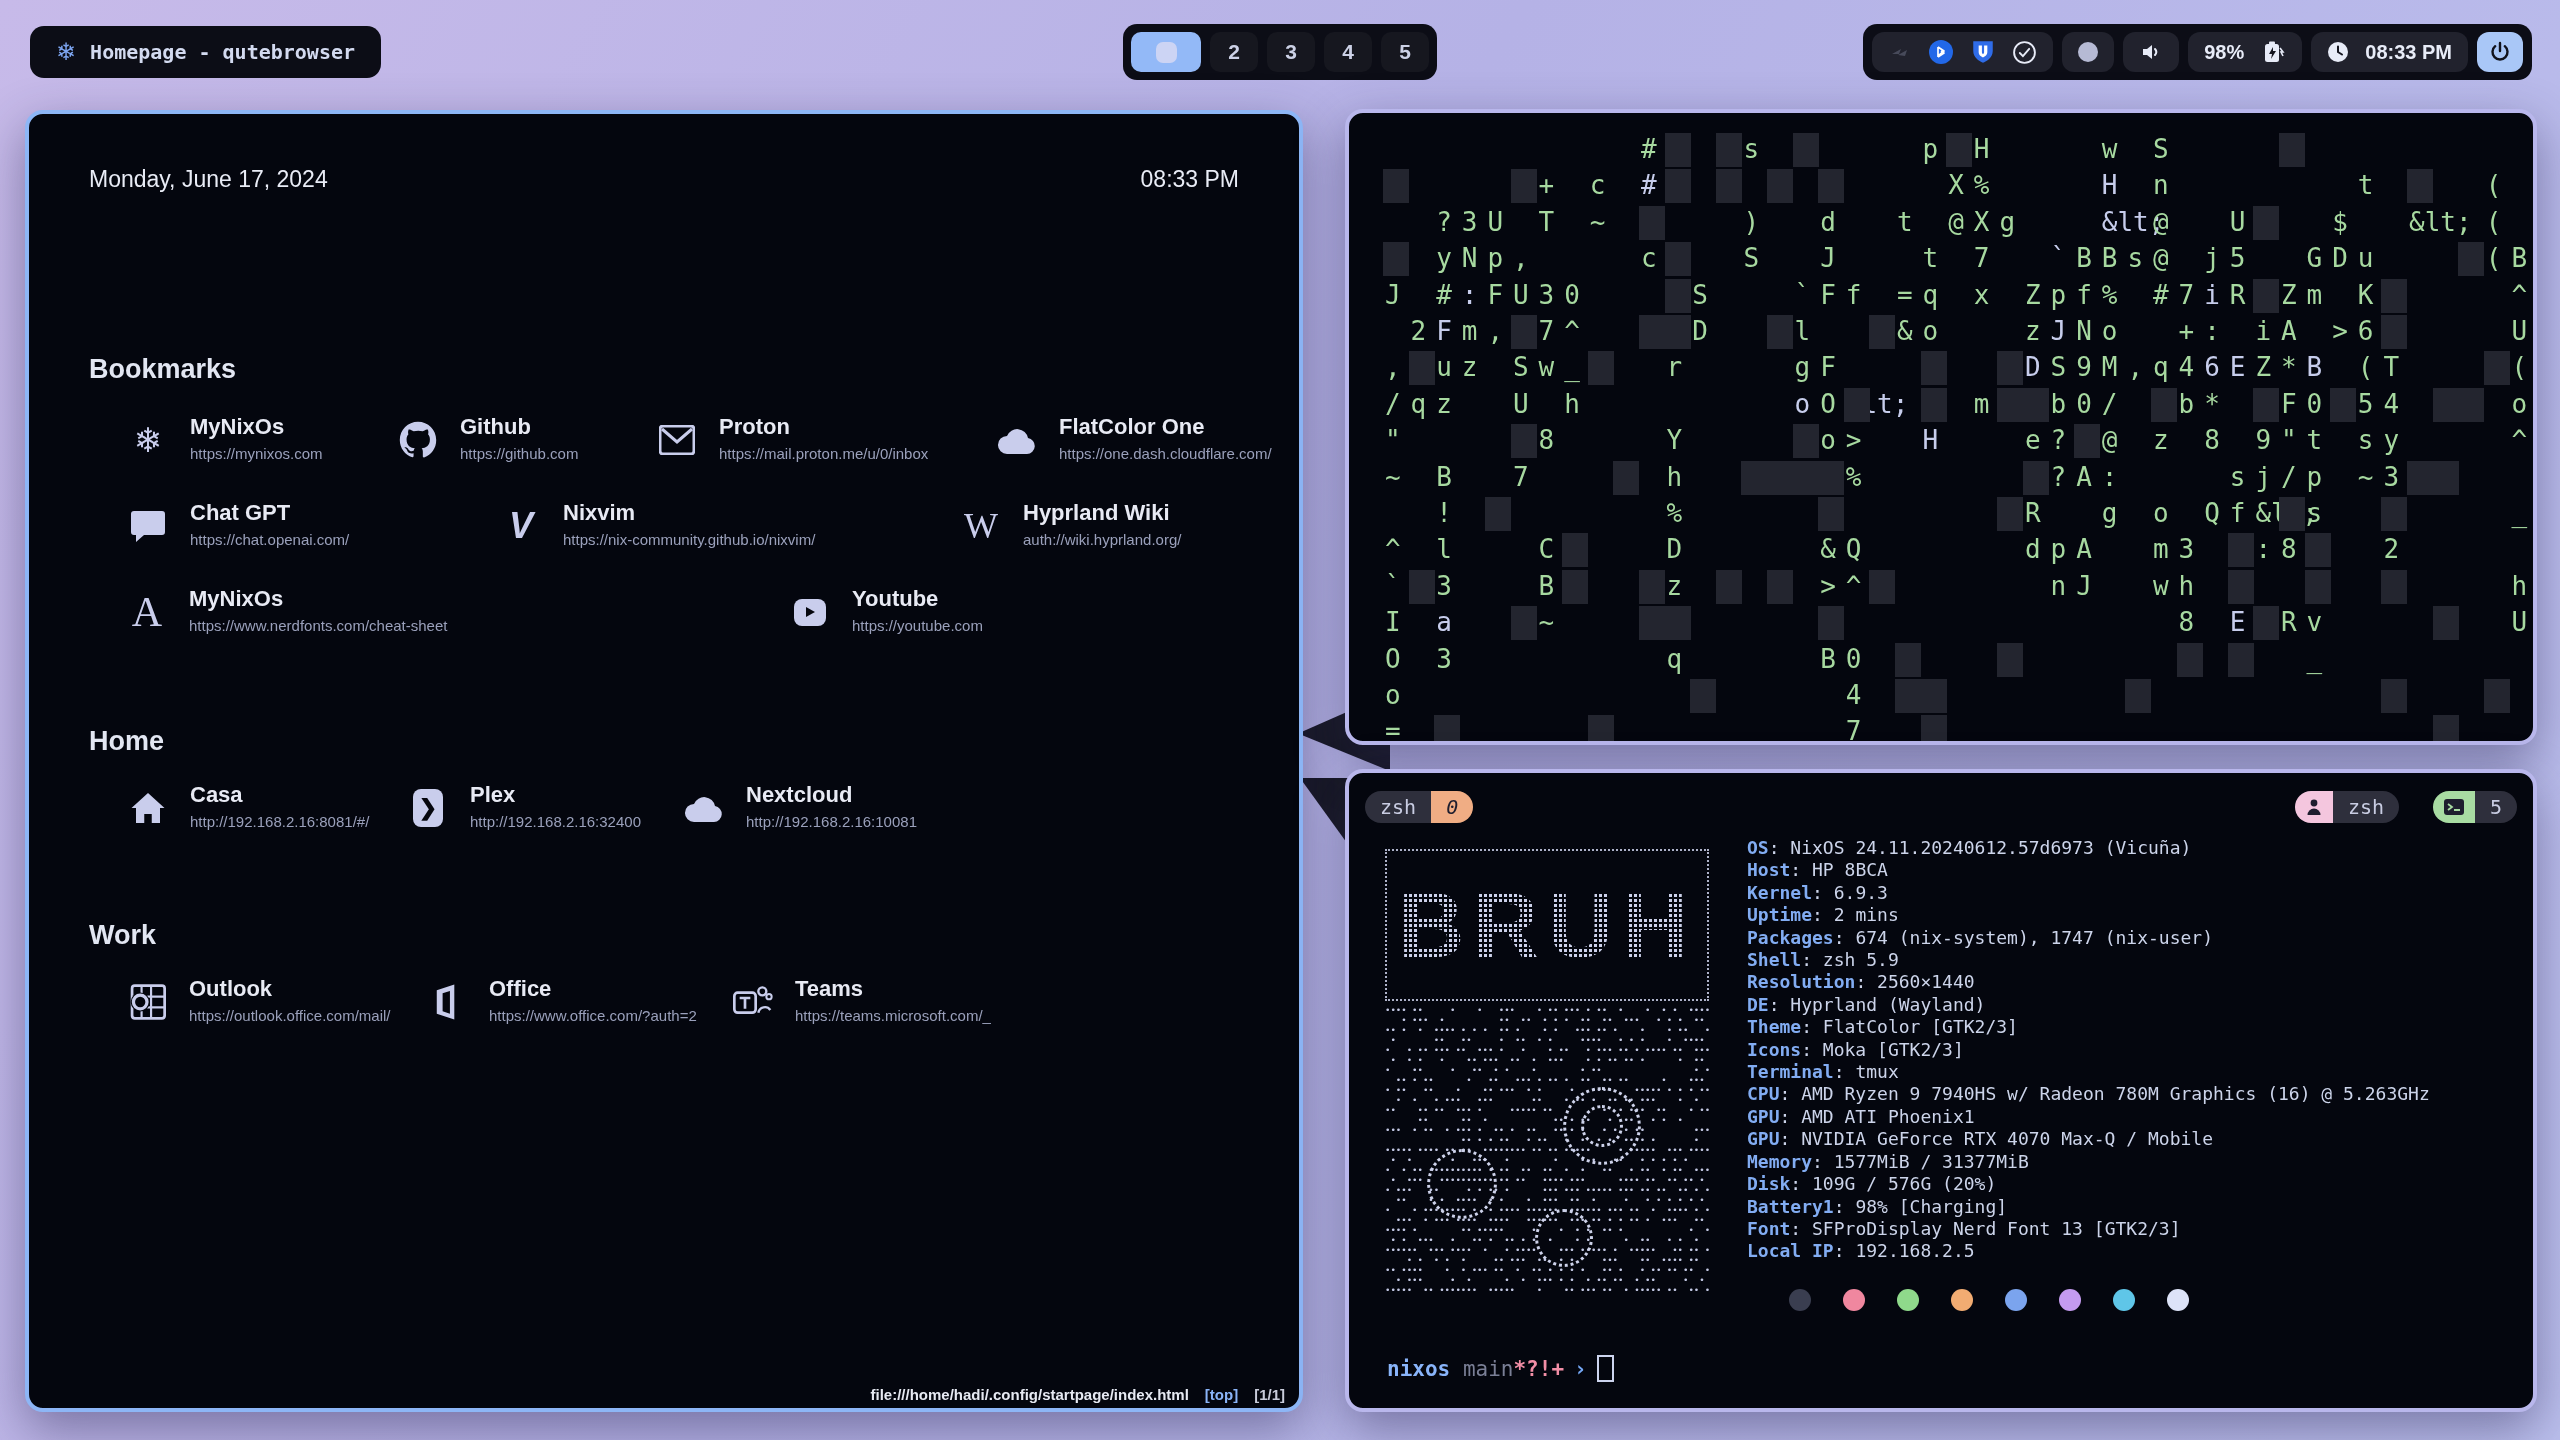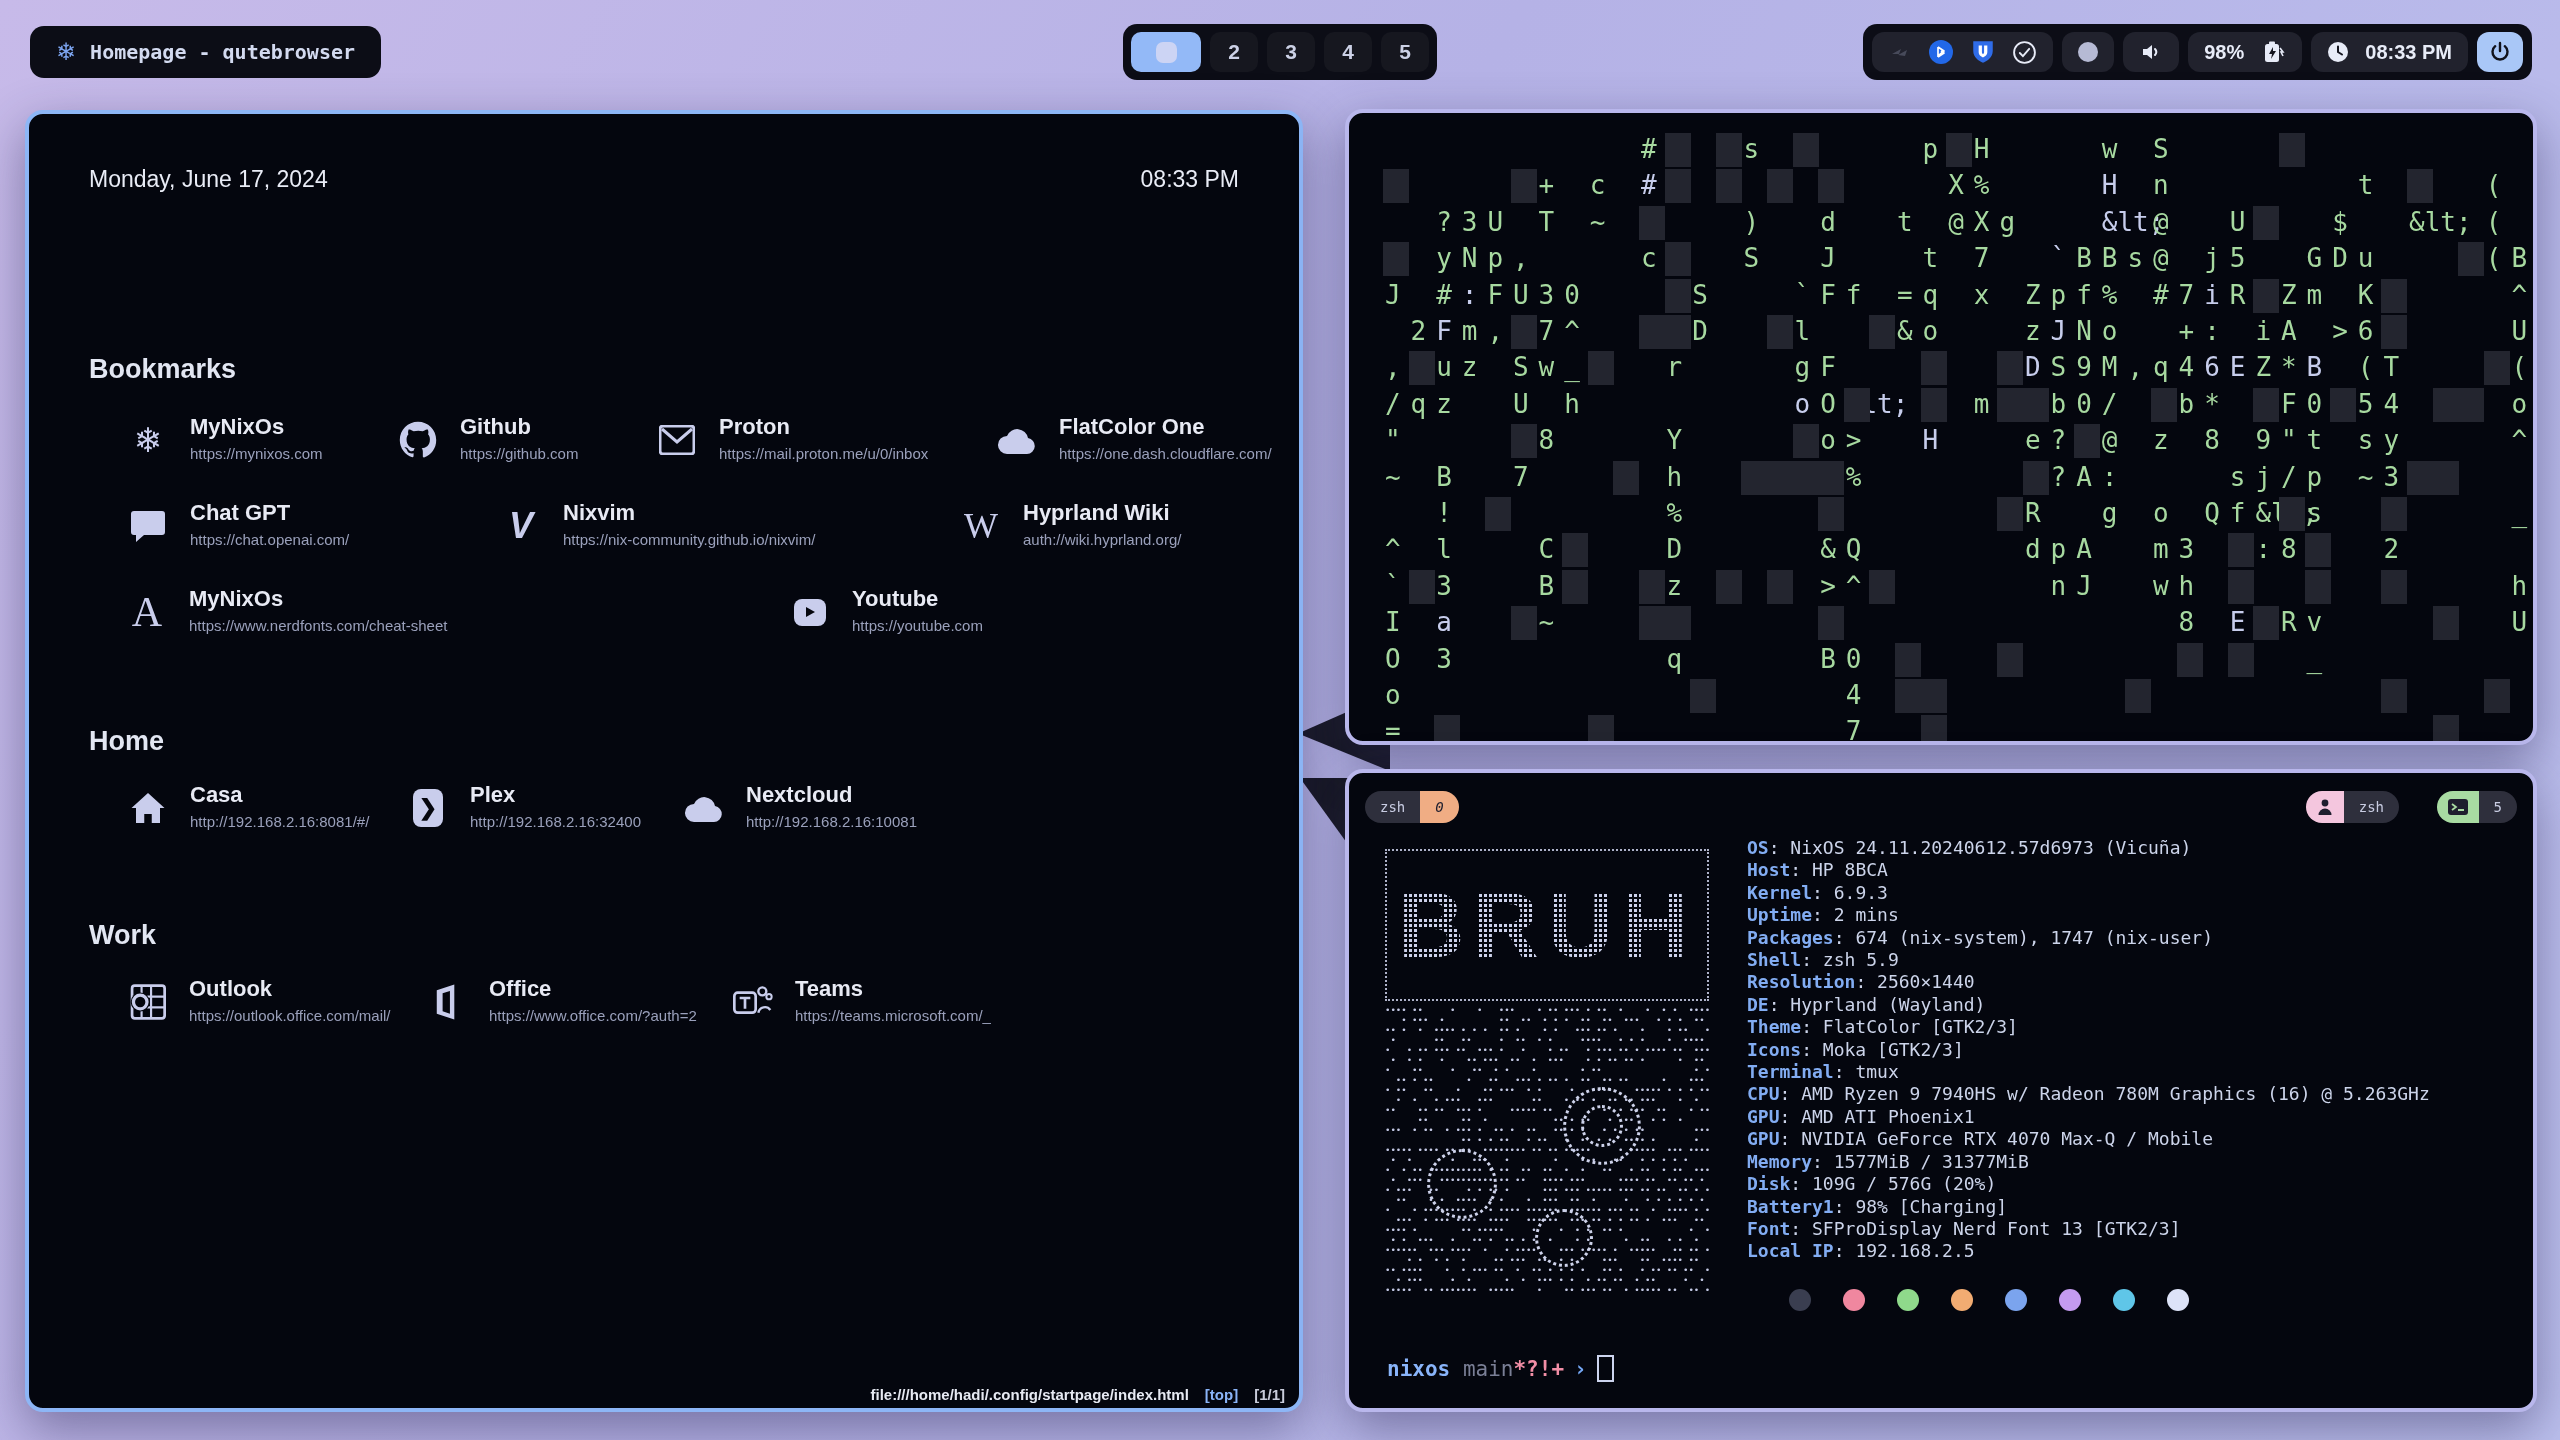--- a/index.html
+++ b/index.html
@@ -57,21 +57,21 @@
   .q-status .u { color:#e6e9f2; } .q-status .s1 { color:#8ab4f8; } .q-status .s2 { color:#c8cbda; }
 
   
   .m-cell { position:absolute; font-family:"DejaVu Sans Mono",monospace; font-size:26px; line-height:36px; }
   .m-green { color:#a7d9a0; } .m-light { color:#c7cdec; }
   .m-block { position:absolute; width:26px; height:34px; background:#23252f; }
 
   
   .tmux-bar { position:absolute; left:16px; right:16px; top:18px; height:32px; }
   .tm-pill { position:absolute; height:32px; display:flex; border-radius:16px; overflow:hidden;
-             font-family:"DejaVu Sans Mono",monospace; font-size:14px; align-items:stretch; }
+             font-family:"DejaVu Sans Mono",monospace; font-size:20px; align-items:stretch; }
   .tm-seg { display:flex; align-items:center; padding:0 15px; }
   .tm-dark { background:#2e2f3c; color:#c8cce2; }
   .tm-peach { background:#f0ad84; color:#1e1e2e; font-style:italic; }
   .tm-pink { background:#f4c6de; color:#1e1e2e; padding:0 11px; }
   .tm-green{ background:#a8dba2; color:#1e1e2e; padding:0 11px; }
 
   .art { position:absolute; left:36px; top:76px; width:324px; height:450px; color:#c9cfeb; }
   .art-frame { position:absolute; left:0; top:0; right:0; height:152px; border:2px dotted rgba(205,210,234,.85);
                display:flex; align-items:center; justify-content:center; overflow:hidden; }
   .art-word { font-family:"Liberation Sans",sans-serif; font-weight:900; font-size:92px; letter-spacing:8px; color:#ccd1ea; }

